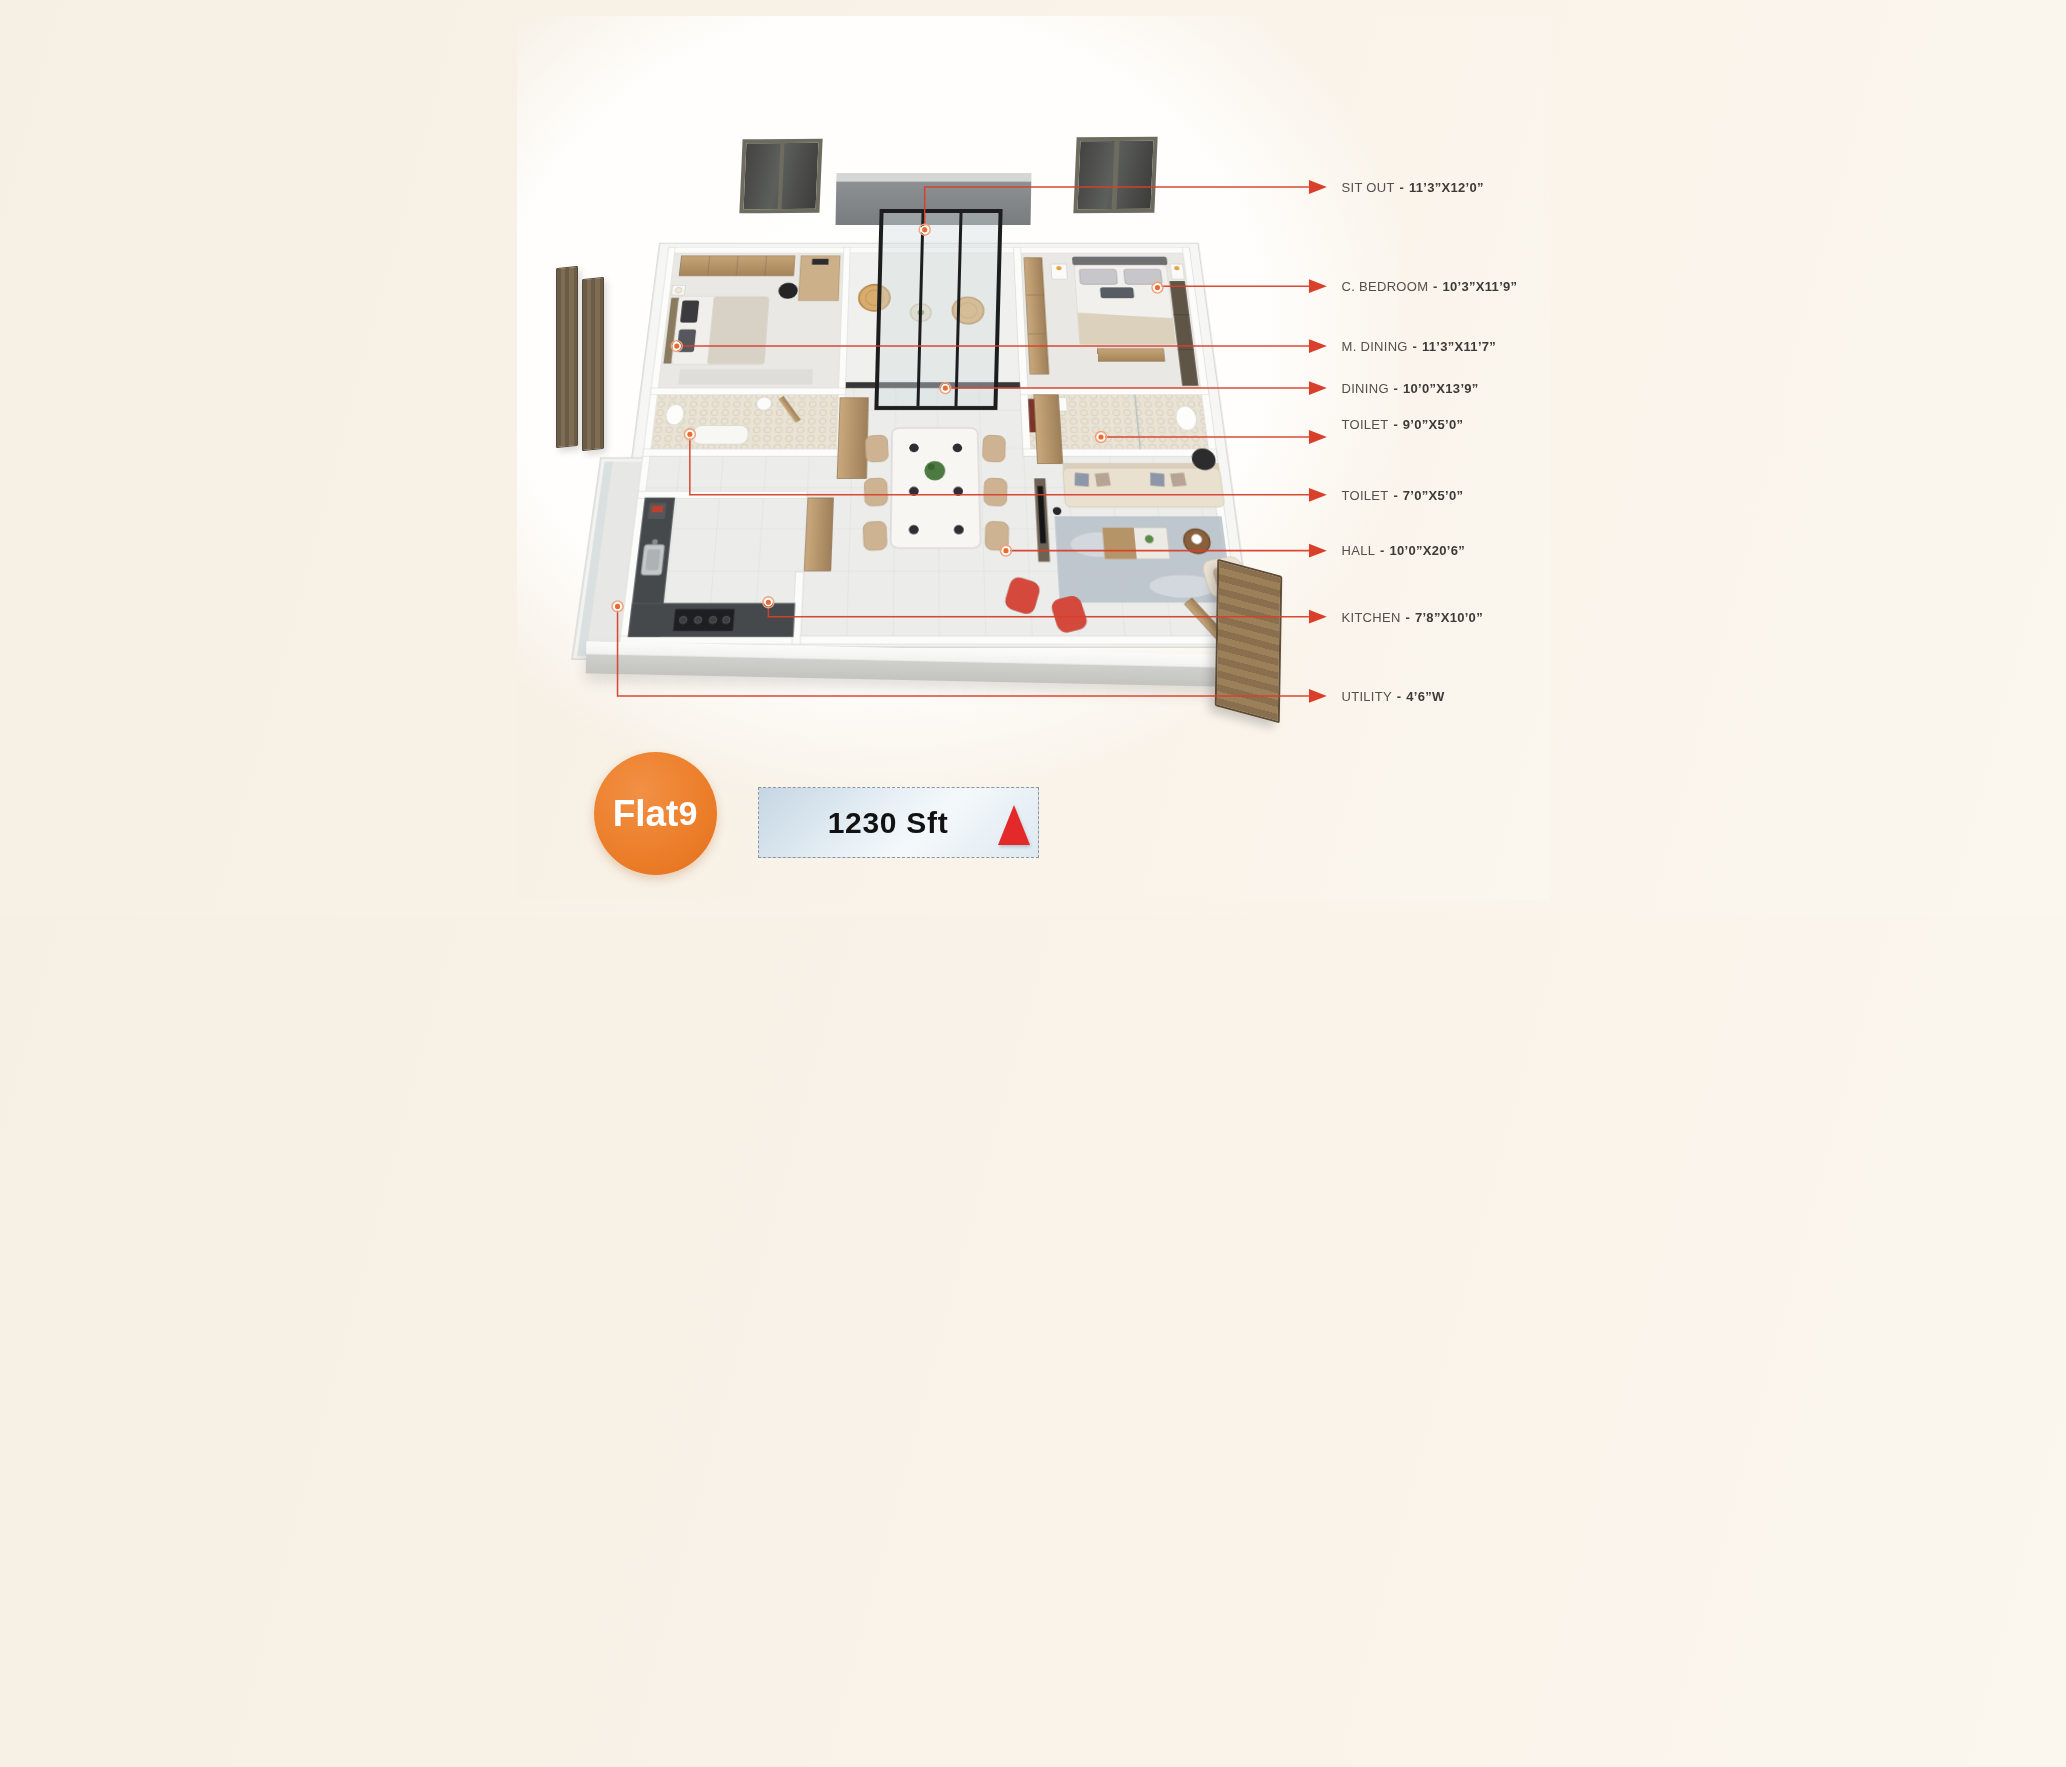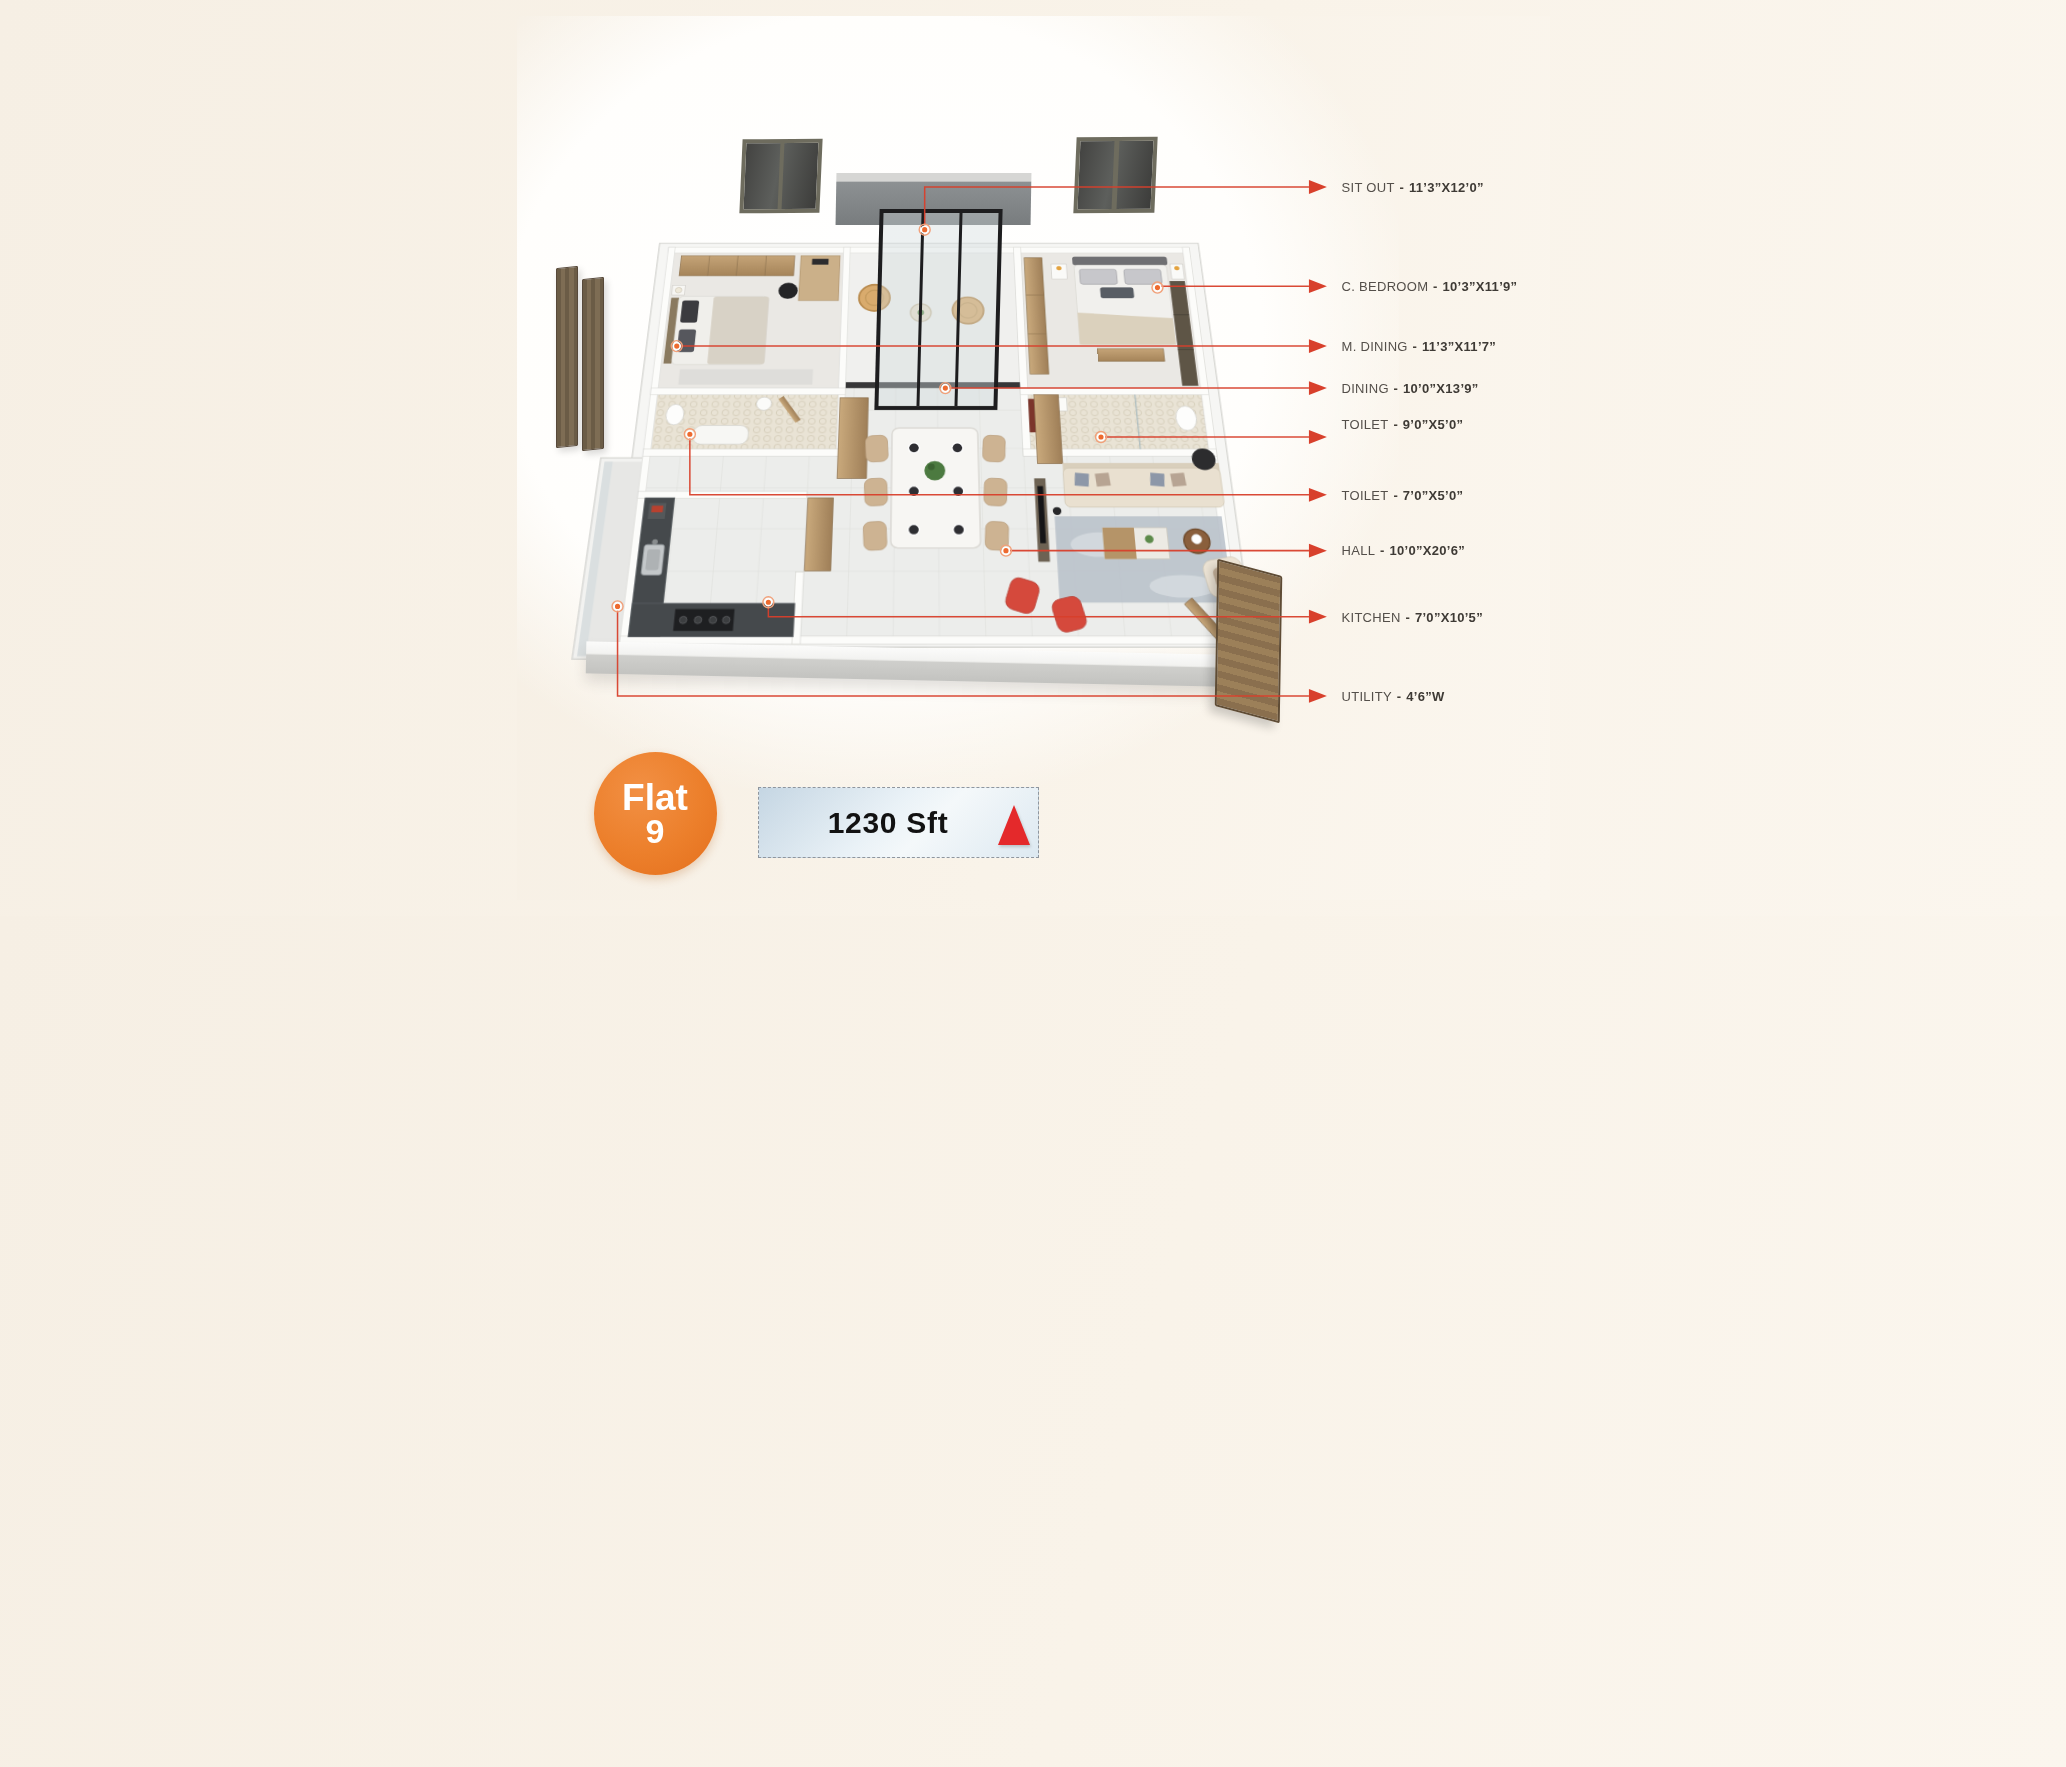--- a/index.html
+++ b/index.html
@@ -42,21 +42,21 @@
   .lsep{font-weight:800;color:#454039;margin:0 4.8px;}
   .ldim{font-weight:800;color:#3e3a35;}
   
   .area-box{position:absolute;left:241px;top:771px;width:281px;height:71px;
       border:1.4px dashed #8f969e;background:linear-gradient(135deg,#c5d6e3 0%,#eaf2f7 45%,#f4f8fa 60%,#dde9f1 100%);
       display:flex;align-items:center;justify-content:center;padding-right:20px;
       font-size:30px;font-weight:800;color:#121212;letter-spacing:0.7px;}
   .flat-badge{position:absolute;left:77px;top:736px;width:123px;height:123px;border-radius:50%;
       background:radial-gradient(circle at 38% 32%,#f29044 0%,#ec7f2b 55%,#e46f1d 100%);
       color:#fff;text-align:center;font-weight:800;line-height:.95;
-      display:flex;flex-direction:column;align-items:center;justify-content:center;
+      display:flex;flex-direction:row;align-items:center;justify-content:center;
       box-shadow:0 4.1px 9.6px rgba(180,90,20,.25);}
   .flat-word{font-size:37px;} .flat-num{font-size:34px;}
   .north-arrow{position:absolute;left:481px;top:789px;width:0;height:0;
       border-left:16.5px solid transparent;border-right:16.5px solid transparent;border-bottom:40px solid #e4292b;
       filter:drop-shadow(1.4px 2.1px 1.4px rgba(0,0,0,.18));}
 </style>
 </head>
 <body>
 
 <div class="stage">
@@ -335,21 +335,21 @@
   <div class="legend-row" style="top:408px">
     <span class="lname">TOILET</span><span class="lsep">-</span><span class="ldim">9’0”X5’0”</span>
   </div>
   <div class="legend-row" style="top:479px">
     <span class="lname">TOILET</span><span class="lsep">-</span><span class="ldim">7’0”X5’0”</span>
   </div>
   <div class="legend-row" style="top:534px">
     <span class="lname">HALL</span><span class="lsep">-</span><span class="ldim">10’0”X20’6”</span>
   </div>
   <div class="legend-row" style="top:601px">
-    <span class="lname">KITCHEN</span><span class="lsep">-</span><span class="ldim">7’0”X10’5”</span>
+    <span class="lname">KITCHEN</span><span class="lsep">-</span><span class="ldim">7’8”X10’0”</span>
   </div>
   <div class="legend-row" style="top:680px">
     <span class="lname">UTILITY</span><span class="lsep">-</span><span class="ldim">4’6”W</span>
   </div>
 
   <div class="area-box">
     <span>1230 Sft</span>
   </div>
   <div class="flat-badge">
     <div class="flat-word">Flat</div>

